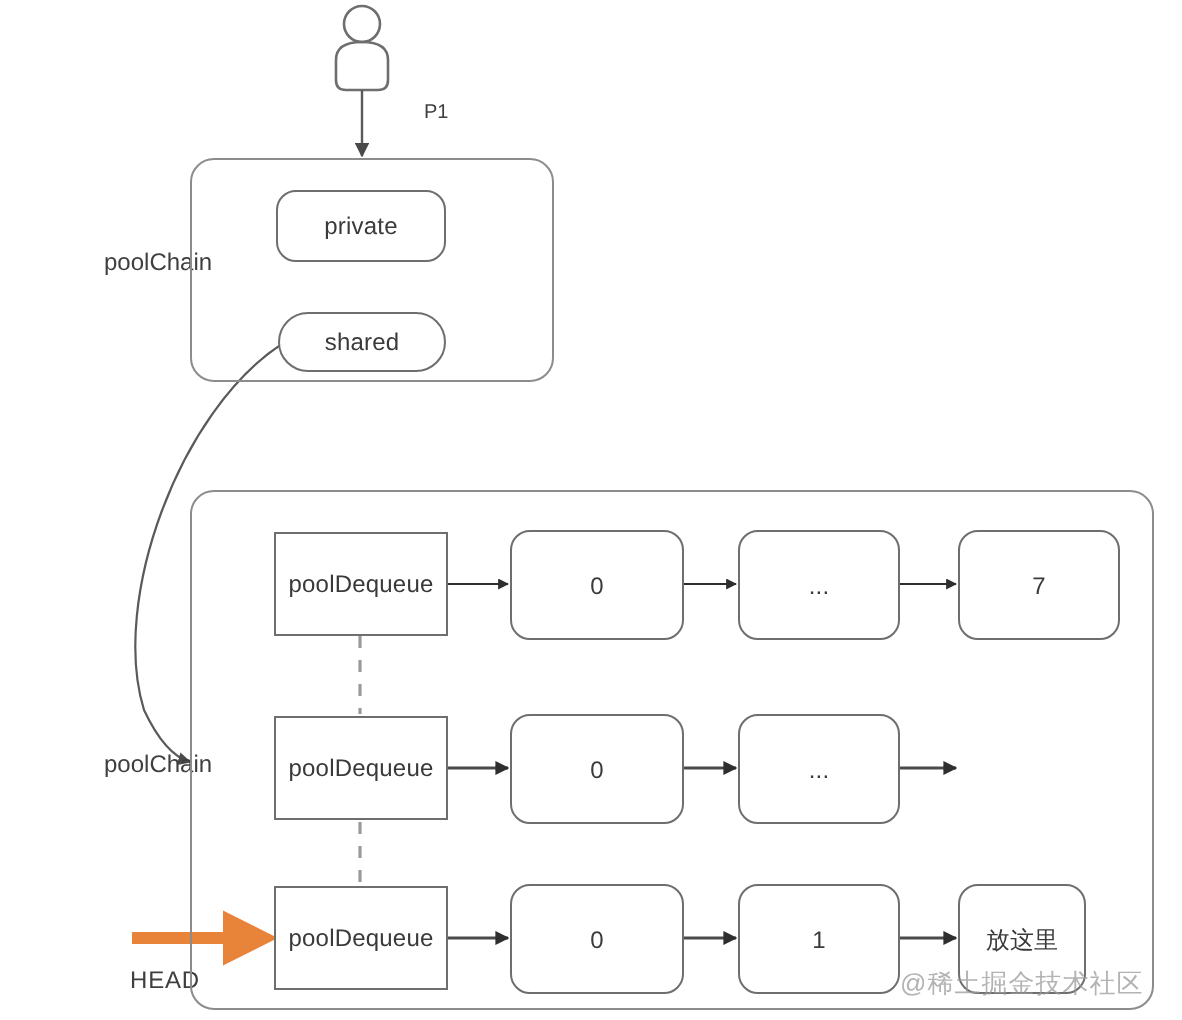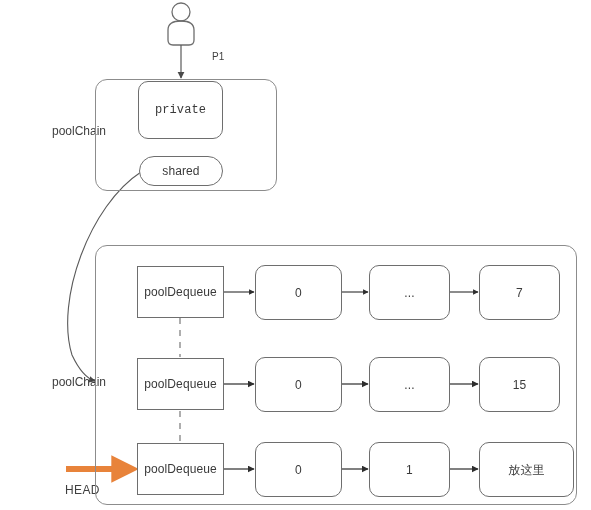--- a/index.html
+++ b/index.html
@@ -130,21 +130,21 @@
     <line x1="342" y1="469" x2="368" y2="469" stroke="#4a4a4a" stroke-width="1.4" marker-end="url(#arrow-thin)"></line>
     <line x1="450" y1="469" x2="478" y2="469" stroke="#4a4a4a" stroke-width="1.4" marker-end="url(#arrow-thin)"></line>
   </svg>
 
   <div class="label tiny" style="left:174px; top:52px;">P1</div>
 
   <div class="label" style="left:14px; top:125px;">poolChain</div>
 
   <div class="container-box" style="left:95px; top:79px; width:182px; height:112px;"></div>
 
-  <div class="node round" style="left:138px; top:81px; width:85px; height:58px;font-family:Liberation Mono, monospace;">
+  <div class="node round" style="left:138px; top:95px; width:85px; height:36px;">
     <span>private</span>
   </div>
 
   <div class="node square" style="left:139px; top:156px; width:84px; height:30px;border-radius:15px;">
     <span>shared</span>
   </div>
 
   <div class="label" style="left:14px; top:376px;">poolChain</div>
 
   <div class="label head" style="left:27px; top:484px;">HEAD</div>
@@ -166,31 +166,29 @@
 
   <div class="node square" style="left:137px; top:358px; width:87px; height:52px;">
     <span>poolDequeue</span>
   </div>
   <div class="node round" style="left:255px; top:357px; width:87px; height:55px;">
     <span>0</span>
   </div>
   <div class="node round" style="left:369px; top:357px; width:81px; height:55px;">
     <span>...</span>
   </div>
-  <div class="node round" style="left:479px; top:357px; width:81px; height:55px;">
-    <span>15</span>
-  </div>
 
   <div class="node square" style="left:137px; top:443px; width:87px; height:52px;">
     <span>poolDequeue</span>
   </div>
   <div class="node round" style="left:255px; top:442px; width:87px; height:55px;">
     <span>0</span>
   </div>
   <div class="node round" style="left:369px; top:442px; width:81px; height:55px;">
     <span>1</span>
   </div>
-  <div class="node round" style="left:479px; top:442px; width:95px; height:55px;">
+  <div class="node round" style="left:479px; top:442px; width:64px; height:55px;">
     <span>放这里</span>
   </div>
 
+  <div class="watermark" style="left:450px; top:483px;">@稀土掘金技术社区</div>
 
 </div>
 
 </body></html>

